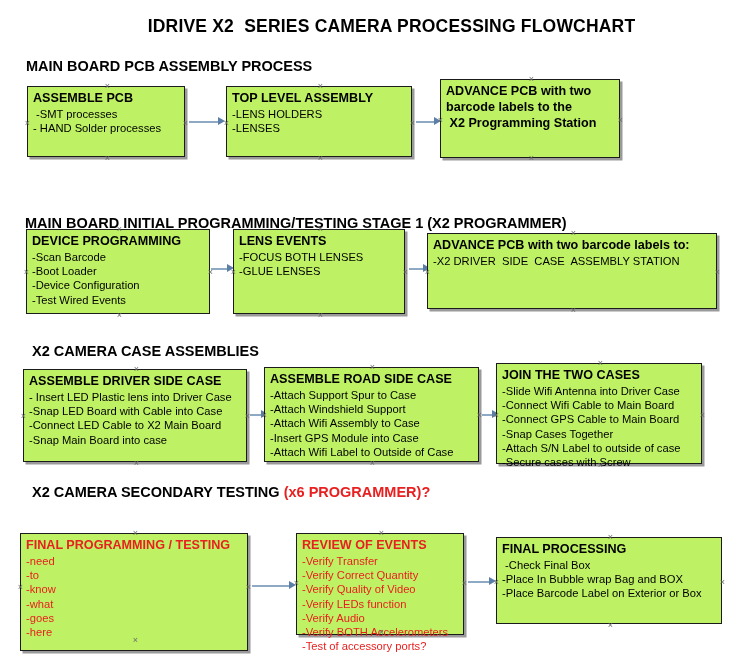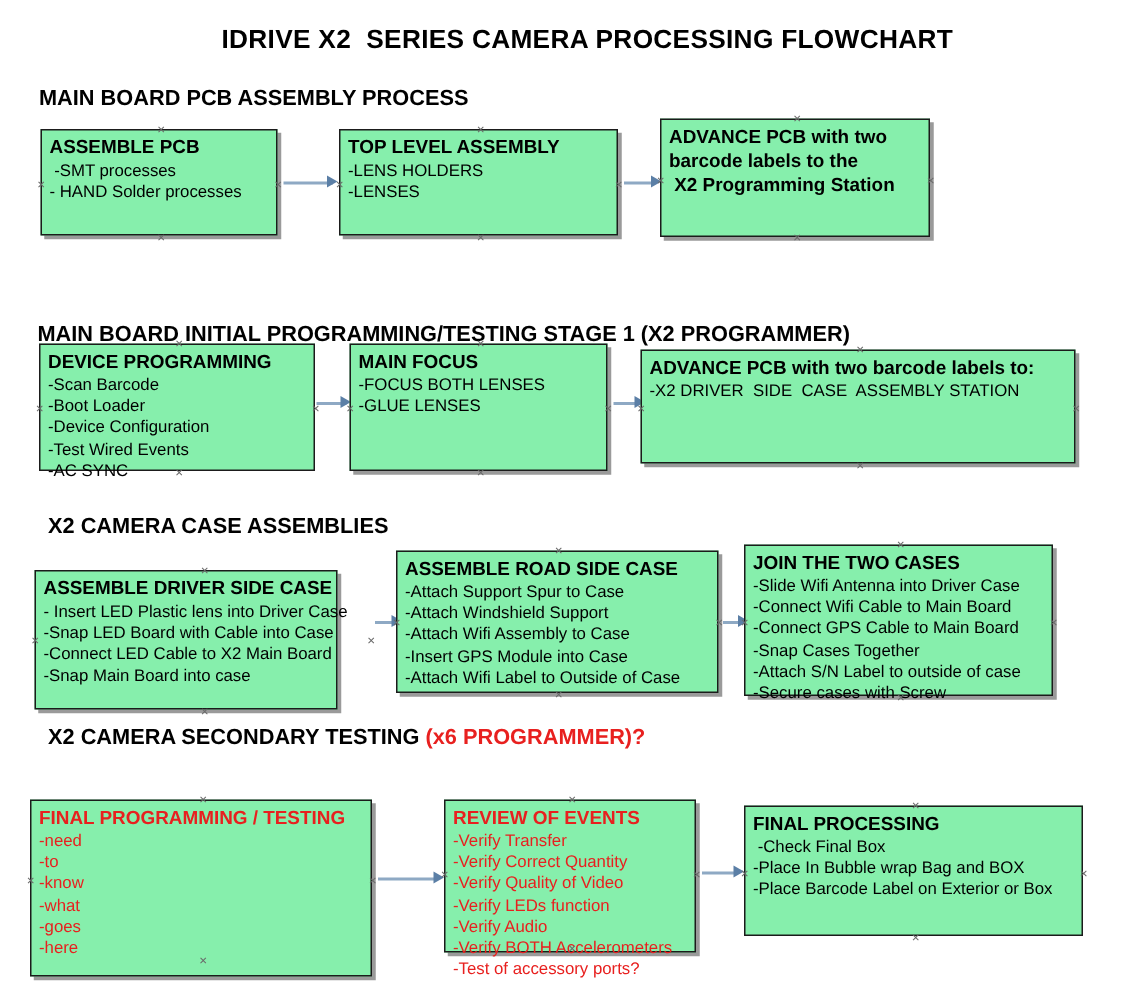--- a/index.html
+++ b/index.html
@@ -30,21 +30,21 @@
     position:absolute;
     font-size:14.5px;
     font-weight:bold;
     white-space:pre;
   }
   .section-heading .suffix-red{color:#e8201f;}
 
   
   .fbox{
     position:absolute;
-    background:#86efac;
+    background:#bef264;
     border:1.3px solid #1b1b1b;
     box-shadow:2.5px 2.5px 0 0 #9a9a9a;
     box-sizing:border-box;
     padding:4px 4px 3px 5px;
     overflow:visible;
   }
   .fbox.noshadow{box-shadow:none;}
   .fbox .btitle{
     font-size:12.6px;
     font-weight:bold;
@@ -129,32 +129,31 @@
   </div>
 
   <div class="section-heading" style="left:25px;top:202px;margin-top:13px;">MAIN BOARD INITIAL PROGRAMMING/TESTING STAGE 1 (X2 PROGRAMMER)</div>
 
   <div class="fbox noshadow" style="left:26px;top:229px;width:184px;height:85px;">
     <div class="btitle">DEVICE PROGRAMMING</div>
     <div class="bline">-Scan Barcode</div>
     <div class="bline">-Boot Loader</div>
     <div class="bline">-Device Configuration</div>
     <div class="bline">-Test Wired Events</div>
-    <div class="bline">-AC SYNC</div>
     <div class="handle" style="left:-5px;top:38px;"></div>
     <div class="handle" style="left:88px;top:-5px;"></div>
     <div class="handle" style="left:88px;top:81px;"></div>
     <div class="handle" style="left:179px;top:38px;"></div>
   </div>
 
   <div class="conn" style="left:211px;top:268px;width:20px;"></div>
   <div class="arrowhead" style="left:227px;top:264px;"></div>
 
   <div class="fbox" style="left:233px;top:229px;width:172px;height:85px;">
-    <div class="btitle">MAIN FOCUS</div>
+    <div class="btitle">LENS EVENTS</div>
     <div class="bline">-FOCUS BOTH LENSES</div>
     <div class="bline">-GLUE LENSES</div>
     <div class="handle" style="left:-5px;top:38px;"></div>
     <div class="handle" style="left:82px;top:-5px;"></div>
     <div class="handle" style="left:82px;top:81px;"></div>
     <div class="handle" style="left:167px;top:38px;"></div>
   </div>
 
   <div class="conn" style="left:409px;top:268px;width:17px;"></div>
   <div class="arrowhead" style="left:423px;top:264px;"></div>
@@ -163,21 +162,21 @@
     <div class="btitle">ADVANCE PCB with two barcode labels to:</div>
     <div class="bline">-X2 DRIVER  SIDE  CASE  ASSEMBLY STATION</div>
     <div class="handle" style="left:-5px;top:34px;"></div>
     <div class="handle" style="left:141px;top:-5px;"></div>
     <div class="handle" style="left:141px;top:72px;"></div>
     <div class="handle" style="left:285px;top:34px;"></div>
   </div>
 
   <div class="section-heading" style="left:32px;top:343px;">X2 CAMERA CASE ASSEMBLIES</div>
 
-  <div class="fbox" style="left:23px;top:380px;width:202px;height:93px;">
+  <div class="fbox" style="left:23px;top:369px;width:224px;height:93px;">
     <div class="btitle">ASSEMBLE DRIVER SIDE CASE</div>
     <div class="bline">- Insert LED Plastic lens into Driver Case</div>
     <div class="bline">-Snap LED Board with Cable into Case</div>
     <div class="bline">-Connect LED Cable to X2 Main Board</div>
     <div class="bline">-Snap Main Board into case</div>
     <div class="handle" style="left:-5px;top:42px;"></div>
     <div class="handle" style="left:108px;top:-5px;"></div>
     <div class="handle" style="left:108px;top:89px;"></div>
     <div class="handle" style="left:219px;top:42px;"></div>
   </div>

